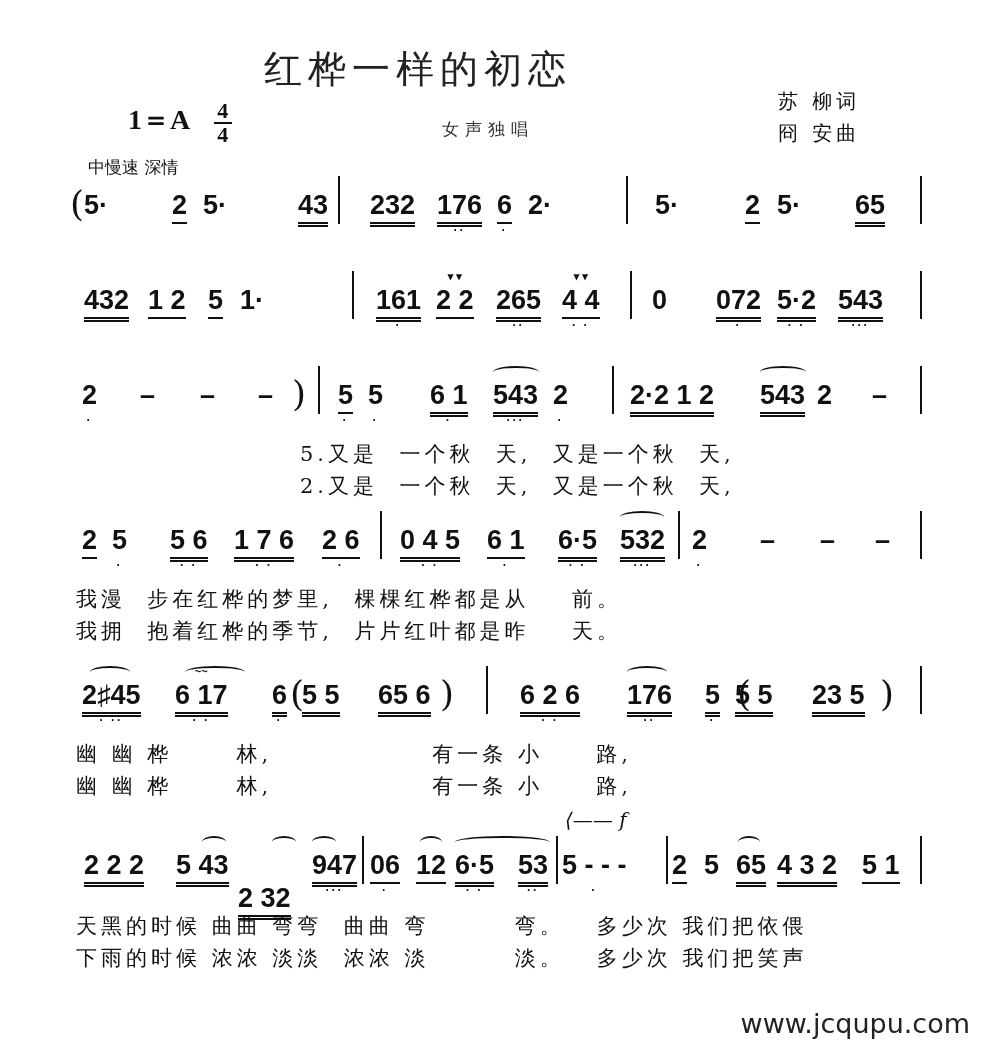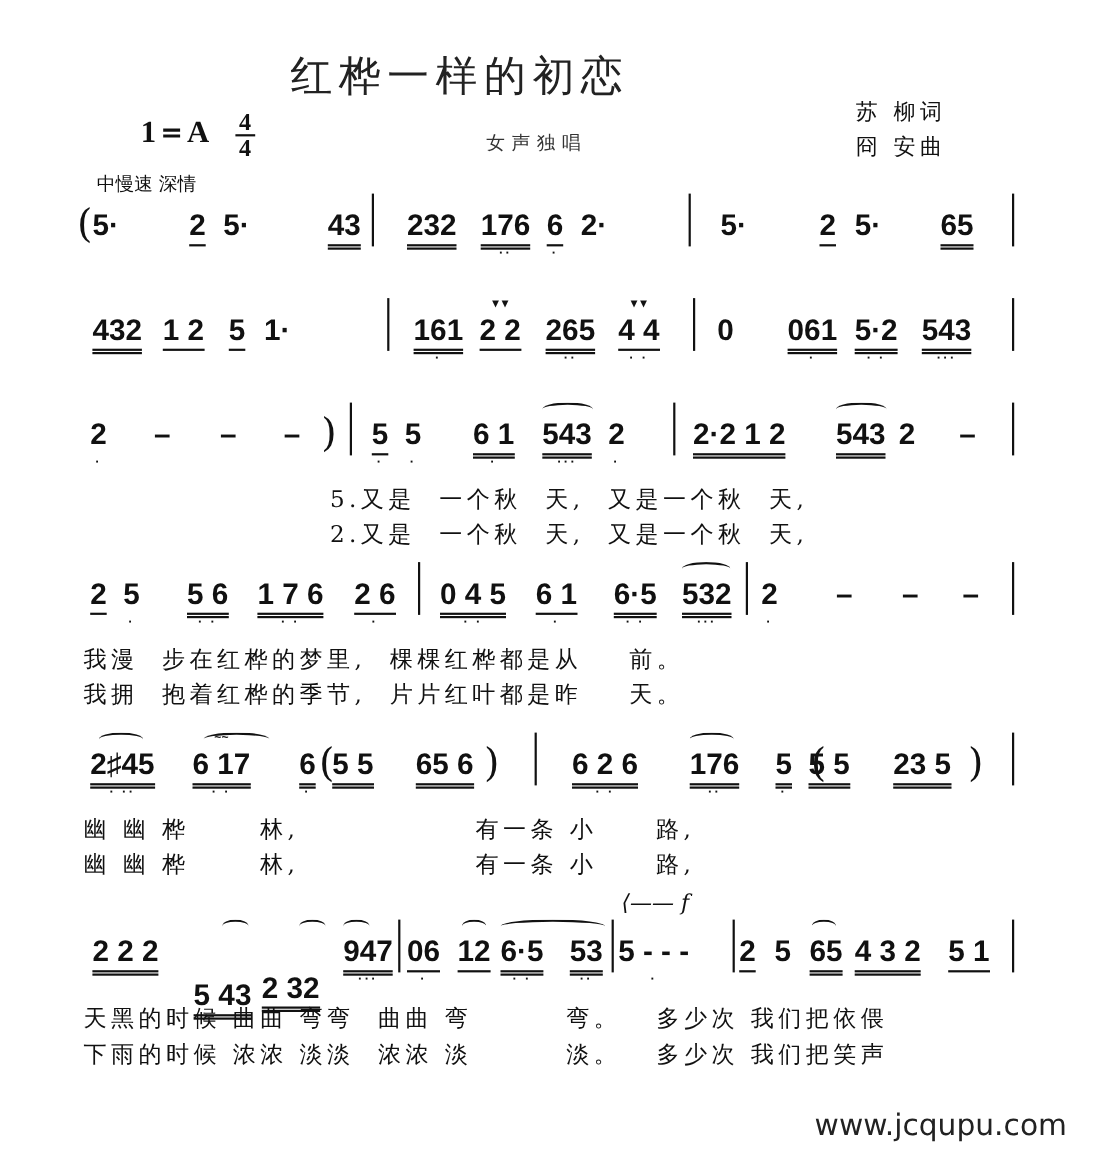--- a/index.html
+++ b/index.html
@@ -70,21 +70,21 @@
       <div class="bar-line" style="left: 920px; top: -14px; height: 48px;"></div>
       <div class="note" style="left: 84px; top: 0px;"><span class="d ul2">432</span></div>
       <div class="note" style="left: 148px; top: 0px;"><span class="d ul1">1 2</span></div>
       <div class="note" style="left: 208px; top: 0px;"><span class="d ul1">5</span></div>
       <div class="note" style="left: 240px; top: 0px;"><span class="d">1·</span></div>
       <div class="note" style="left: 376px; top: 0px;"><span class="d ul2">161</span><div class="below">·</div></div>
       <div class="note" style="left: 436px; top: 0px;"><span class="d ul1">2 2</span><div class="above">▾ ▾</div></div>
       <div class="note" style="left: 496px; top: 0px;"><span class="d ul2">265</span><div class="below">··</div></div>
       <div class="note" style="left: 562px; top: 0px;"><span class="d ul1">4 4</span><div class="below">· ·</div><div class="above">▾ ▾</div></div>
       <div class="note" style="left: 652px; top: 0px;"><span class="d">0</span></div>
-      <div class="note" style="left: 716px; top: 0px;"><span class="d ul2">061</span><div class="below">·</div></div>
+      <div class="note" style="left: 716px; top: 0px;"><span class="d ul2">072</span><div class="below">·</div></div>
       <div class="note" style="left: 777px; top: 0px;"><span class="d ul2">5·2</span><div class="below">· ·</div></div>
       <div class="note" style="left: 838px; top: 0px;"><span class="d ul2">543</span><div class="below">···</div></div>
     </div>
     <div class="row" style="top: 380px;">
       <div class="bar-line" style="left: 318px; top: -14px; height: 48px;"></div>
       <div class="bar-line" style="left: 612px; top: -14px; height: 48px;"></div>
       <div class="bar-line" style="left: 920px; top: -14px; height: 48px;"></div>
       <div class="paren" style="left: 292px; top: -4px;">)</div>
       <div class="arc" style="left: 493px; width: 46px; top: -14px;"></div>
       <div class="arc" style="left: 760px; width: 46px; top: -14px;"></div>
@@ -153,21 +153,21 @@
       <div class="bar-line" style="left: 556px; top: -14px; height: 48px;"></div>
       <div class="bar-line" style="left: 666px; top: -14px; height: 48px;"></div>
       <div class="bar-line" style="left: 920px; top: -14px; height: 48px;"></div>
       <div class="arc" style="left: 202px; width: 24px; top: -14px;"></div>
       <div class="arc" style="left: 272px; width: 24px; top: -14px;"></div>
       <div class="arc" style="left: 312px; width: 24px; top: -14px;"></div>
       <div class="arc" style="left: 420px; width: 22px; top: -14px;"></div>
       <div class="arc" style="left: 455px; width: 95px; top: -14px;"></div>
       <div class="arc" style="left: 738px; width: 22px; top: -14px;"></div>
       <div class="note" style="left: 84px; top: 0px;"><span class="d ul2">2 2 2</span></div>
-      <div class="note" style="left: 176px; top: 0px; margin-top: 40px;"><span class="d ul2">5 43</span></div>
+      <div class="note" style="left: 176px; top: 0px;"><span class="d ul2">5 43</span></div>
       <div class="note" style="left: 238px; top: 0px; margin-top: 33px;"><span class="d ul2">2 32</span></div>
       <div class="note" style="left: 312px; top: 0px;"><span class="d ul2">947</span><div class="below">···</div></div>
       <div class="note" style="left: 370px; top: 0px;"><span class="d ul1">06</span><div class="below"> ·</div></div>
       <div class="note" style="left: 416px; top: 0px; text-decoration: underline;"><span class="d ul1">12</span></div>
       <div class="note" style="left: 455px; top: 0px;"><span class="d ul2">6·5</span><div class="below">· ·</div></div>
       <div class="note" style="left: 518px; top: 0px;"><span class="d ul2">53</span><div class="below">··</div></div>
       <div class="note" style="left: 562px; top: 0px;"><span class="d">5 - - -</span><div class="below">·</div></div>
       <div class="note" style="left: 672px; top: 0px;"><span class="d ul1">2</span></div>
       <div class="note" style="left: 704px; top: 0px;"><span class="d">5</span></div>
       <div class="note" style="left: 736px; top: 0px;"><span class="d ul2">65</span></div>

